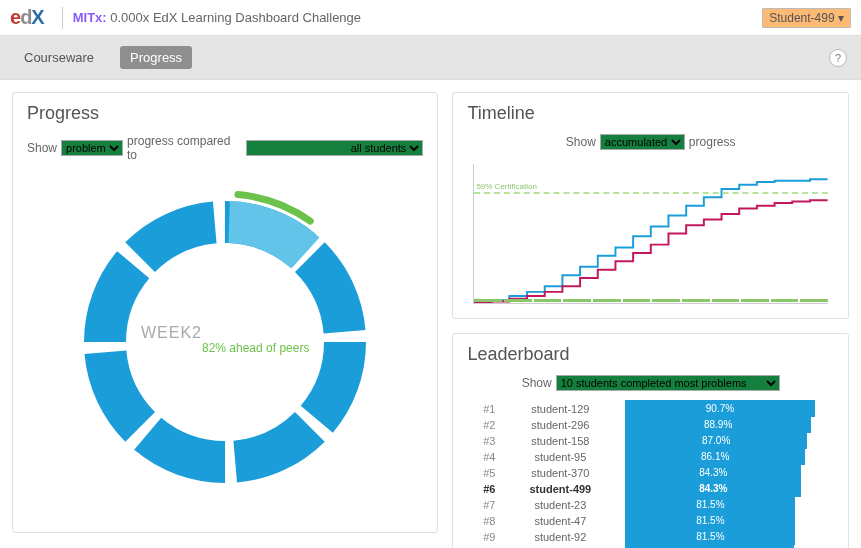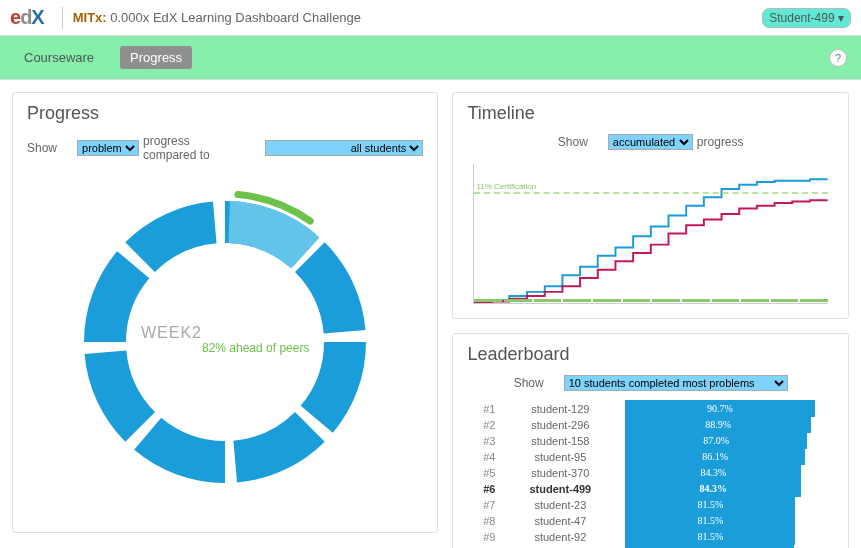--- a/index.html
+++ b/index.html
@@ -4,52 +4,52 @@
 <style>
   * { box-sizing: border-box; margin: 0; padding: 0; }
   body { font-family: "Helvetica Neue", Arial, sans-serif; font-size: 13px; color: #555; background: #fff; width: 861px; }
   .topbar { display: flex; align-items: center; padding: 6px 10px; border-bottom: 1px solid #ddd; }
   .logo { font-weight: 700; font-size: 20px; letter-spacing: -1px; margin-right: 8px; }
   .logo .e { color: #c0392b; }
   .logo .d { color: #8e8e8e; }
   .logo .x { color: #2a6fa8; }
   .vdiv { width:1px; height:22px; background:#ccc; margin:0 10px;}
   .course-title { color:#666; font-size:13px; }
-  .course-title b { color:#a16207; font-weight:600;}
+  .course-title b { color:#8b5cf6; font-weight:600;}
   .spacer { flex:1; }
-  .student-sel { border:1px solid #bbb; border-radius:7px; padding:2px 6px; font-size:12px; background:#5eead4;}
-  .tabs-bar { background:#86efac; padding:10px 14px; display:flex; align-items:center; border-bottom:1px solid #ddd;}
+  .student-sel { border:1px solid #bbb; border-radius:1px; padding:2px 6px; font-size:12px; background:#fdba74;}
+  .tabs-bar { background:#e5e5e5; padding:10px 14px; display:flex; align-items:center; border-bottom:1px solid #ddd;}
   .tab { font-size:13px; color:#555; margin-right:16px; padding:4px 10px; border-radius:3px; cursor:pointer;}
   .tab.active { background:#8f8f8f; color:#fff;}
   .help { margin-left:auto; width:18px; height:18px; border:1px solid #bbb; border-radius:50%; display:flex; align-items:center; justify-content:center; font-size:11px; color:#777; background:#fff;}
   .main { display:flex; gap:14px; padding:12px; align-items:flex-start;}
   .panel { border:1px solid #e0e0e0; border-radius:3px; background:#fff; }
   .panel h2 { font-weight:400; color:#555; font-size:18px; padding:10px 14px 4px; }
   .left { width:430px; }
   .right { width:400px; display:flex; flex-direction:column; gap:14px;}
   .ctl { padding:6px 14px 10px; font-size:12px; color:#666; display:flex; align-items:center; gap:4px; justify-content:flex-start;}
   .ctl.center { justify-content:center;}
-  select { font-size:11px; border:1px solid #aaa; background:#7dd3fc;margin-left:16px; }
+  select { font-size:11px; border:1px solid #aaa; background:#15803d; }
   .donut-wrap { position:relative; width:340px; height:340px; margin:0 auto 20px;}
   .donut-wrap svg { display:block;}
   .donut-center { position:absolute; inset:0; display:flex; align-items:center; justify-content:center; text-align:center;}
   .donut-center .wk { color:#aaa; font-size:16px; letter-spacing:1px; margin-bottom:18px;}
   .donut-center .pct { color:#1b9dd9; font-size:52px; font-weight:300;}
   .donut-center .peers { color:#6cc24a; font-size:12px; margin-top:12px;}
   .timeline-body { padding:0 14px 14px;}
   .tl-chart { position:relative; height:140px; border-left:1px solid #ccc; border-bottom:1px solid #ccc; margin:4px 6px 0;}
   .tl-thresh { position:absolute; left:0; right:0; border-top:2px dashed #b7e39b; }
   .tl-thresh-label { position:absolute; font-size:8px; color:#8ac66a;}
   .tl-baseline { position:absolute; bottom:0; left:0; right:0; height:6px; display:flex; gap:2px; align-items:center;}
   .tl-baseline span{ height:3px; background:#8ac66a; flex:1;}
   .leaderboard-body { padding:0 14px 14px; font-size:11px;}
   .lb-row { display:flex; align-items:center; height:15px; margin-bottom:1px;}
   .lb-rank { width:28px; text-align:right; color:#888;}
   .lb-name { width:130px; text-align:center; color:#666;}
-  .lb-bar-cell { flex:1; position:relative; height:17px;font-family:Liberation Serif, serif;}
+  .lb-bar-cell { flex:1; position:relative; height:17px;}
   .lb-bar { position:absolute; left:0; top:0; bottom:0; background:#1b9dd9; display:flex; align-items:center; justify-content:center; color:#fff; font-size:10px;}
   .lb-row.me .lb-rank, .lb-row.me .lb-name { font-weight:700; color:#333;}
   .lb-row.me .lb-bar { font-weight:700;}
 </style>
 </head>
 <body>
 
 <div class="topbar">
   <div class="logo"><span class="e">e</span><span class="d">d</span><span class="x">X</span></div>
   <div class="vdiv"></div>
@@ -105,21 +105,21 @@
     <div class="panel">
       <h2>Timeline</h2>
       <div class="ctl center">
         <span>Show</span>
         <select><option>accumulated</option></select>
         <span>progress</span>
       </div>
       <div class="timeline-body">
         <div class="tl-chart">
           <div class="tl-thresh" style="top:20%;"></div>
-          <div class="tl-thresh-label" style="top:20%;left:2px;transform:translateY(-110%);">11% Certification</div>
+          <div class="tl-thresh-label" style="top:20%;left:2px;transform:translateY(-110%);">59% Certification</div>
           <svg id="tl-svg" width="100%" height="100%" viewBox="0 0 360 140" preserveAspectRatio="none">
               <path d="M 0 140 L 18 140 L 18 137.2 L 36 137.2 L 36 133 L 54 133 L 54 128.8 L 72 128.8 L 72 123.2 L 90 123.2 L 90 112 L 108 112 L 108 103.6 L 125.99999999999999 103.6 L 125.99999999999999 92.4 L 144 92.4 L 144 84 L 162 84 L 162 72.8 L 180 72.8 L 180 63 L 198.00000000000003 63 L 198.00000000000003 51.8 L 216 51.8 L 216 42 L 234 42 L 234 33.599999999999994 L 251.99999999999997 33.599999999999994 L 251.99999999999997 25.200000000000003 L 270 25.200000000000003 L 270 21 L 288 21 L 288 18.200000000000003 L 306 18.200000000000003 L 306 16.799999999999997 L 324 16.799999999999997 L 324 16.799999999999997 L 342 16.799999999999997 L 342 15.399999999999991 L 360 15.399999999999991 L 360 15.399999999999991" fill="none" stroke="#1b9dd9" stroke-width="2"></path>
               <path d="M 0 140 L 18 140 L 18 138.6 L 36 138.6 L 36 135.8 L 54 135.8 L 54 133 L 72 133 L 72 128.8 L 90 128.8 L 90 123.2 L 108 123.2 L 108 114.8 L 125.99999999999999 114.8 L 125.99999999999999 106.4 L 144 106.4 L 144 98 L 162 98 L 162 89.6 L 180 89.6 L 180 81.2 L 198.00000000000003 81.2 L 198.00000000000003 70 L 216 70 L 216 61.599999999999994 L 234 61.599999999999994 L 234 56 L 251.99999999999997 56 L 251.99999999999997 50.39999999999999 L 270 50.39999999999999 L 270 44.8 L 288 44.8 L 288 42 L 306 42 L 306 39.2 L 324 39.2 L 324 37.8 L 342 37.8 L 342 36.400000000000006 L 360 36.400000000000006 L 360 36.400000000000006" fill="none" stroke="#c2185b" stroke-width="2"></path>
             </svg>
           <div class="tl-baseline">
             <span></span>
               <span></span>
               <span></span>
               <span></span>
               <span></span>

